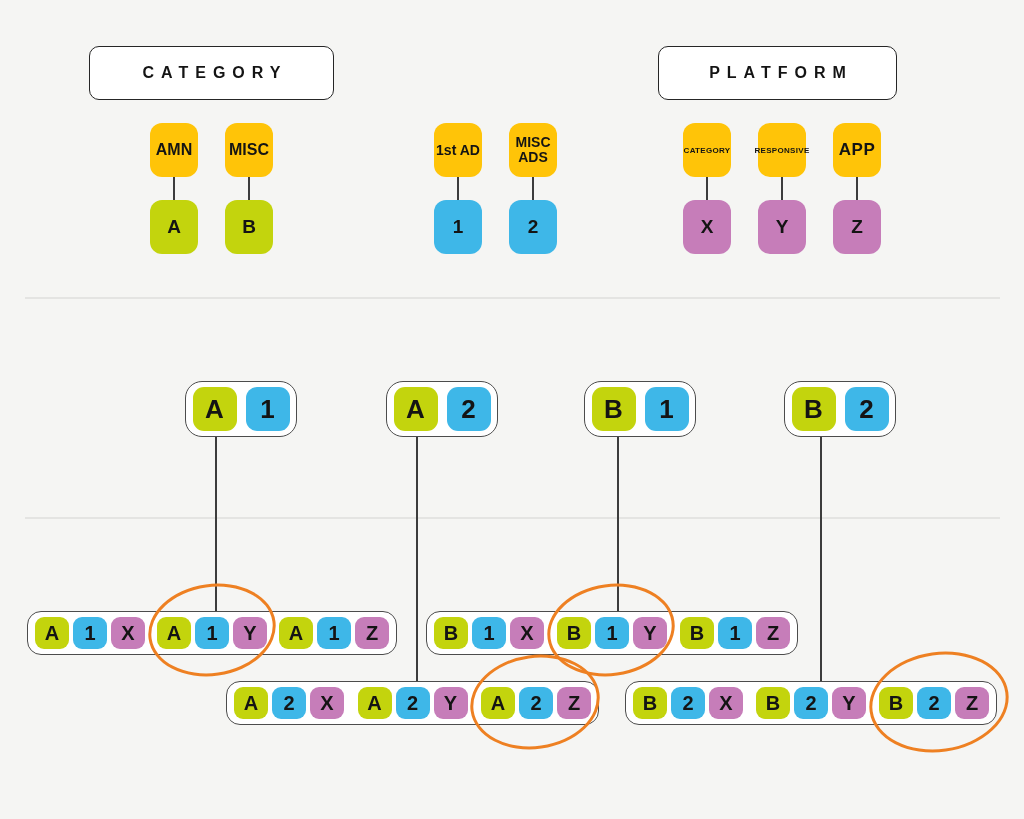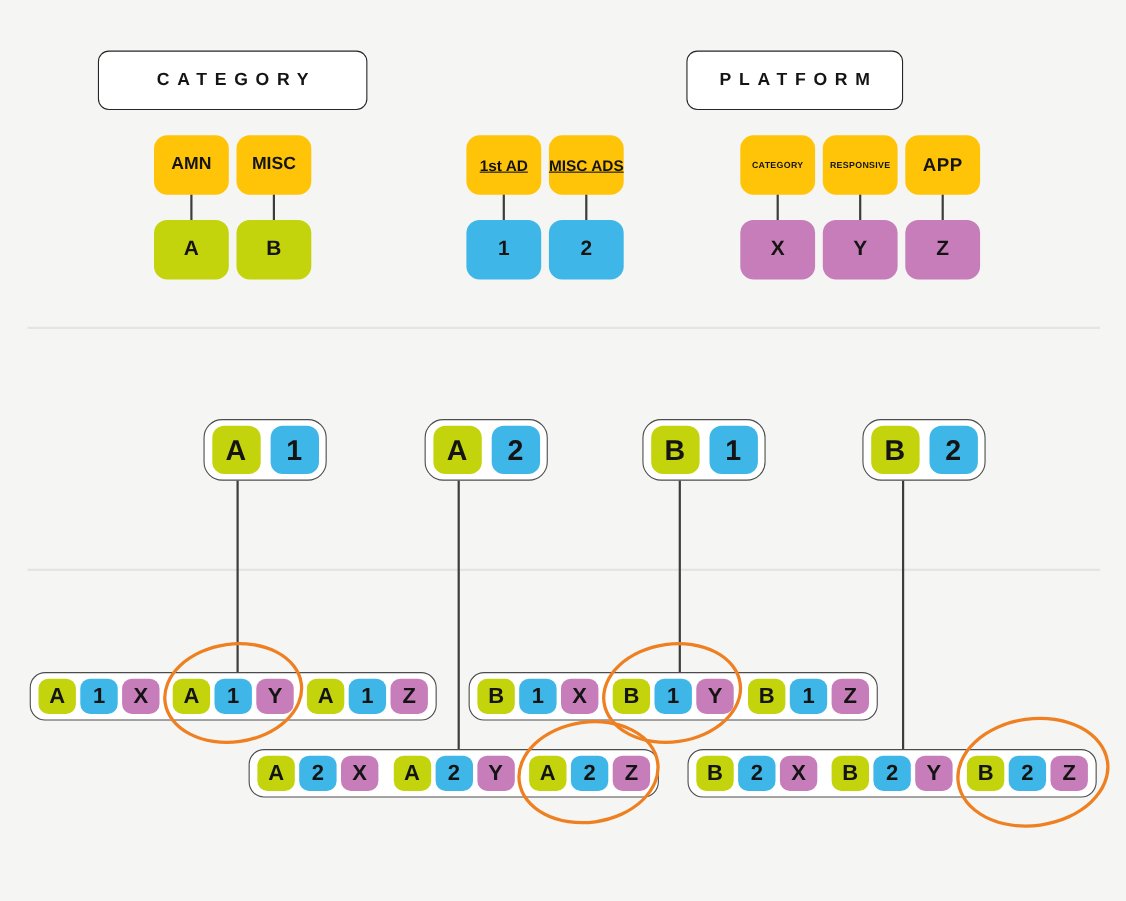--- a/index.html
+++ b/index.html
@@ -13,27 +13,27 @@
   .header-box{
     position:absolute;top:46px;height:54px;box-sizing:border-box;
     background:#ffffff;border:1.5px solid #262626;border-radius:10px;
     display:flex;align-items:center;justify-content:center;
     font-weight:bold;font-size:16px;letter-spacing:7px;padding-left:7px;
   }
   
   .cols{position:absolute;top:123px;display:flex;gap:21px;}
   .col{display:flex;flex-direction:column;align-items:center;width:54px;}
   .box{
-    width:68px;height:54px;box-sizing:border-box;border-radius:12px;
+    width:48px;height:54px;box-sizing:border-box;border-radius:12px;
     display:flex;align-items:center;justify-content:center;text-align:center;
     font-weight:bold;color:var(--text,#141414);
   }
   .box.parent{background:var(--yellow,#ffc408);}
   .p-xs{font-size:8px;letter-spacing:.3px;}
-  .p-sm{font-size:14px;line-height:1.05;text-decoration:underline;}
+  .p-sm{font-size:14px;line-height:1.05;}
   .p-md{font-size:16px;}
   .p-lg{font-size:17px;letter-spacing:.5px;}
   .box.child{font-size:19px;}
   .vline{width:1.5px;height:23px;background:var(--connector,#3c3c3c);}
   
   .c-green{background:var(--green,#c3d40d);}
   .c-blue{background:var(--blue,#3eb7e8);}
   .c-purple{background:var(--purple,#c67db9);}
   
   .pair{
@@ -64,21 +64,21 @@
     border:3px solid var(--orange,#ee8022);border-radius:50%;
     transform:rotate(-8deg);
   }
 </style>
 </head>
 <body>
 
 <div class="canvas">
 
   <div class="header-box" style="left:89px;width:245px">CATEGORY</div>
-  <div class="header-box" style="left:624px;width:197px">PLATFORM</div>
+  <div class="header-box" style="left:658px;width:239px">PLATFORM</div>
 
   <div class="cols" style="left:147px">
       <div class="col">
         <div class="box parent p-md">AMN</div>
         <div class="vline"></div>
         <div class="box child c-green">A</div>
       </div>
       <div class="col">
         <div class="box parent p-md">MISC</div>
         <div class="vline"></div>

